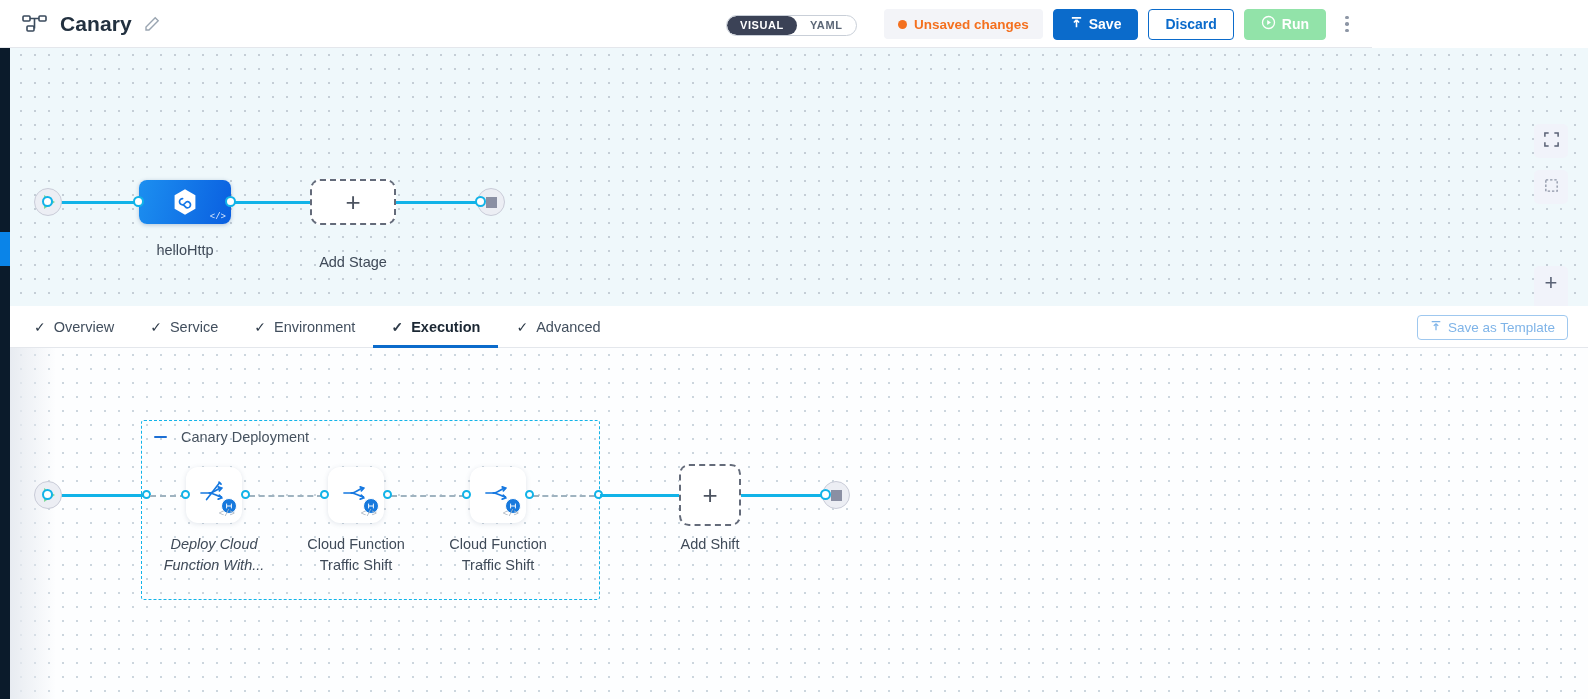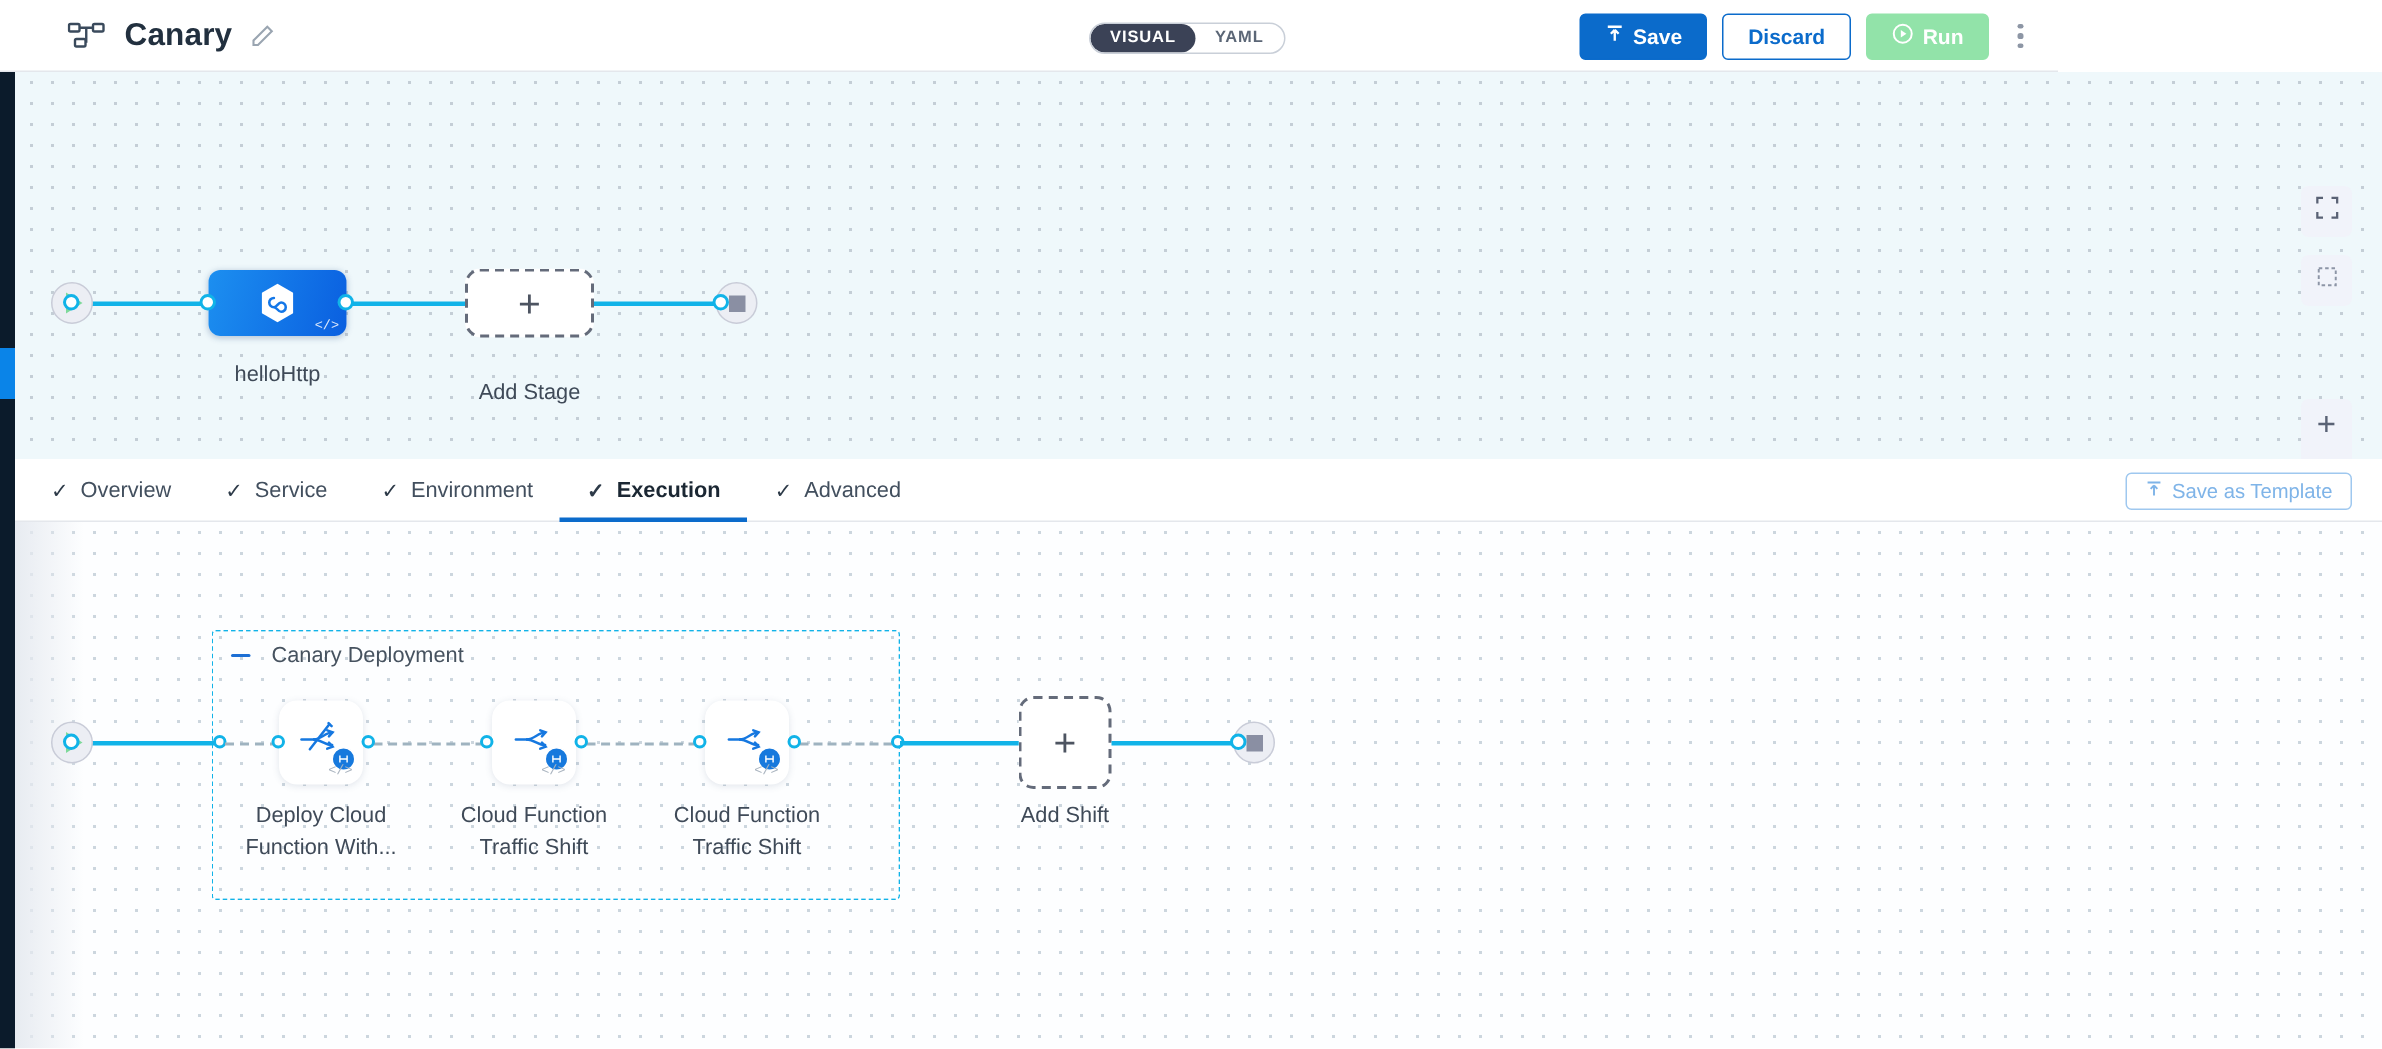--- a/index.html
+++ b/index.html
@@ -20,21 +20,21 @@
   .left-rail-active {
     position: absolute; left: 0; top: 184px;
     width: 10px; height: 34px;
     background: #0a84e8;
   }
 
   
   .header {
     position: absolute; left: 0; top: 0; width: 1372px; height: 48px;
     background: #fff; border-bottom: 1px solid #e4e7ec;
-    display: flex; align-items: center; padding-left: 23px;
+    display: flex; align-items: center;
   }
   .hdr-left { display: flex; align-items: center; gap: 12px; margin-left: 22px; }
   .pipeline-glyph { width: 26px; height: 20px; color: #3a4a5c; }
   .pipeline-title {
     font-size: 21px; font-weight: bold; color: #22303f; letter-spacing: .1px;
   }
   .pencil-icon { width: 16px; height: 16px; color: #9aa5b1; cursor: pointer; }
 
   .toggle-wrap {
     position: absolute; left: 726px; top: 15px;
@@ -247,20 +247,24 @@
         </svg>
       </span>
     </div>
 
     <div class="toggle-wrap">
       <span class="toggle-opt active">VISUAL</span>
       <span class="toggle-opt">YAML</span>
     </div>
 
     <div class="hdr-right">
+      <div class="unsaved">
+        <span class="dot"></span>
+        <span>Unsaved changes</span>
+      </div>
       <div class="btn btn-save">
         <span>
           <svg viewBox="0 0 14 14" width="13" height="13" fill="none" stroke="#fff" stroke-width="1.7">
             <path d="M2 2h10M7 12V4.6M7 4.2L4.2 7M7 4.2L9.8 7"></path>
           </svg>
         </span>
         <span>Save</span>
       </div>
       <div class="btn btn-discard">
         <span>Discard</span>
@@ -422,21 +426,21 @@
       </span>
       <span class="badge">
         <svg viewBox="0 0 10 10" width="8" height="8" fill="none" stroke="#fff" stroke-width="1.2">
           <path d="M2 2v6M8 2v6M2 5h6"></path>
         </svg>
       </span>
       <span class="codemark dark">&lt;/&gt;</span>
     </div>
     <div class="port sm" style="left:181px; top:142px;"></div>
     <div class="port sm" style="left:241px; top:142px;"></div>
-    <div class="node-label" style="left:150px; top:186px; width:128px;">
+    <div class="node-label" style="left:150px; top:186px; width:128px;font-style:italic;">
       <div>Deploy Cloud</div>
       <div>Function With...</div>
     </div>
 
     <div class="node-step" style="left:328px; top:119px;">
       <span>
         <svg viewBox="0 0 34 28" width="32" height="26" fill="none" stroke="#1678e0" stroke-width="1.8" stroke-linecap="round">
           <path d="M4 14h8"></path>
           <path d="M12 14c5 0 8-5 13-5"></path>
           <path d="M21.5 7.4l3.8 1.4-2.6 2.9"></path>

